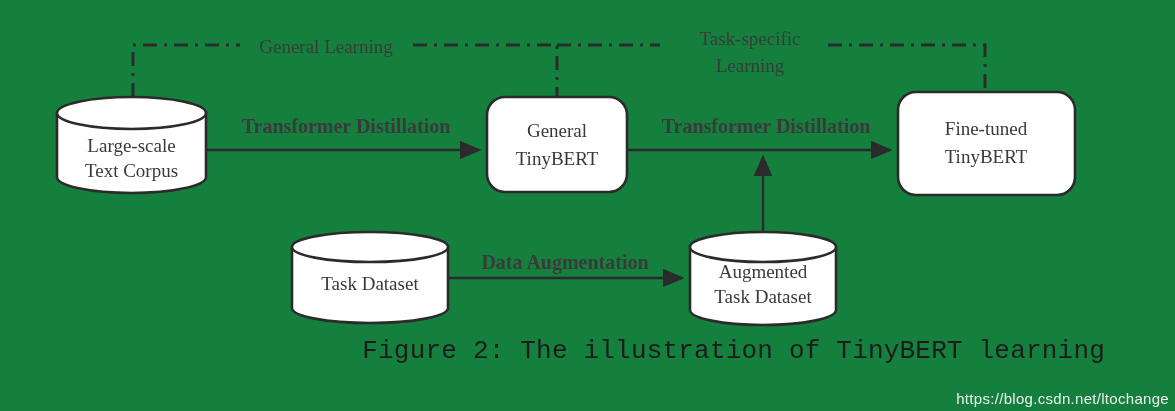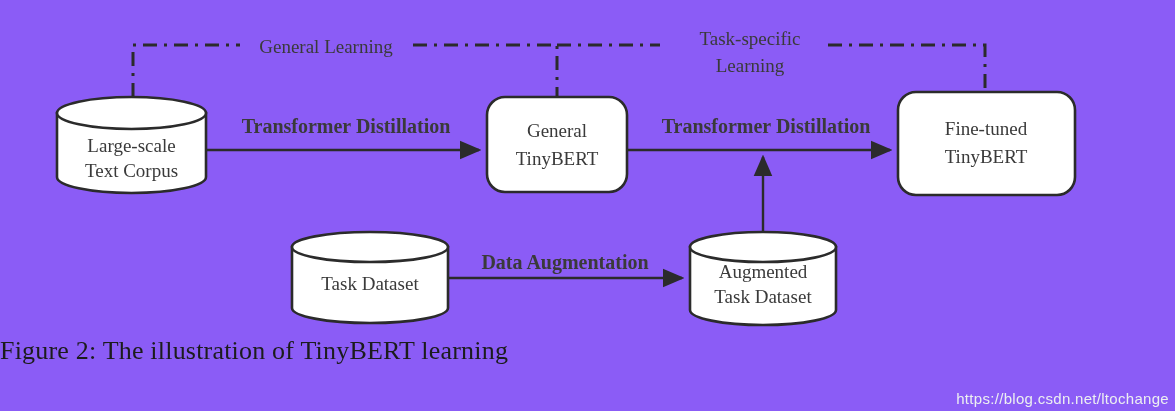--- a/index.html
+++ b/index.html
@@ -7,21 +7,21 @@
     padding: 0;
     background: #ffffff;
   }
   body {
     font-family: "Liberation Serif", "DejaVu Serif", serif;
   }
   #figure-root {
     position: relative;
     width: 1175px;
     height: 411px;
-    background: #8b5cf6;
+    background: #15803d;
     overflow: hidden;
   }
   #figure-svg {
     position: absolute;
     left: 0;
     top: 0;
     width: 1175px;
     height: 411px;
   }
   .node-label, .edge-label, .flow-label {
@@ -36,22 +36,22 @@
   }
   .edge-label {
     font-size: 20px;
     font-weight: bold;
   }
   .caption-text {
     position: absolute;
     left: 0;
     top: 336px;
     width: 1105px;
-    text-align: left;
-    font-family: Liberation Serif, serif;
+    text-align: right;
+    font-family: Liberation Mono, monospace;
     font-size: 26px;
     color: #1c1c1c;
     letter-spacing: 0.2px;
   }
   .watermark-text {
     position: absolute;
     right: 6px;
     bottom: 4px;
     font-family: "Liberation Sans", "DejaVu Sans", sans-serif;
     font-size: 15px;

